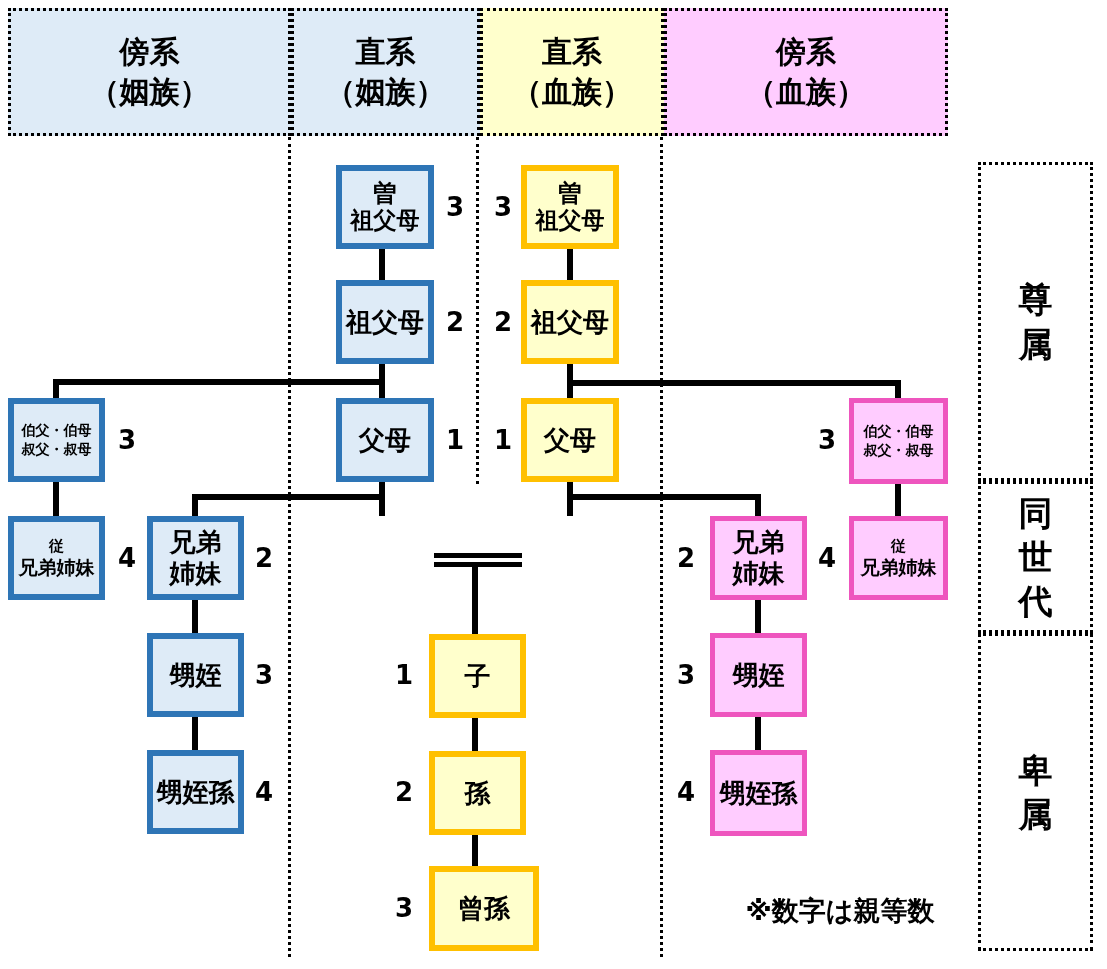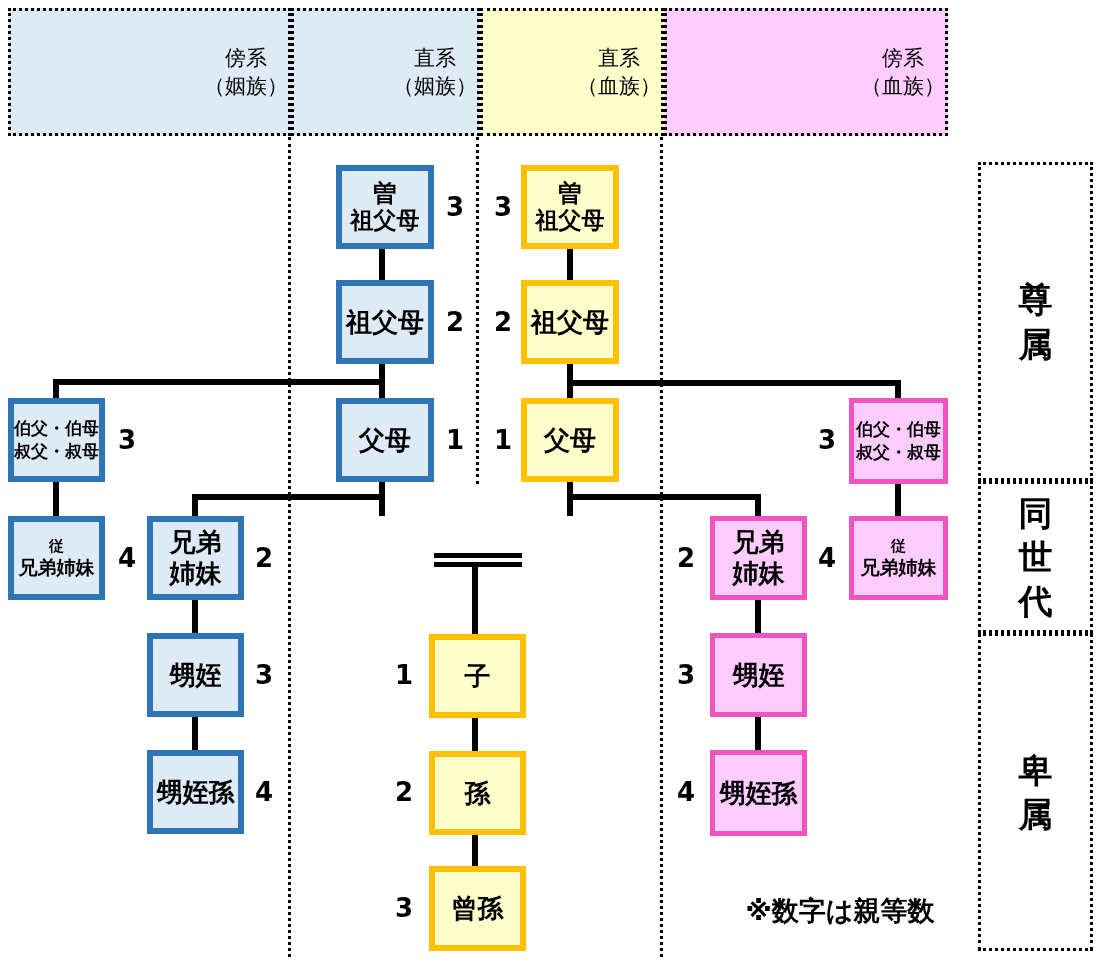--- a/index.html
+++ b/index.html
@@ -1,40 +1,40 @@
 <!DOCTYPE html>
 <html><head>
 <meta charset="utf-8">
 <style>
   html,body{margin:0;padding:0;background:#ffffff;}
   body{font-family:"DejaVu Sans","Liberation Sans",sans-serif;color:#000;}
   #stage{position:relative;width:1107px;height:969px;background:#fff;overflow:hidden;}
 
   .hdr{position:absolute;box-sizing:border-box;border:3px dotted #000;
-       display:flex;align-items:center;justify-content:flex-end;text-align:center;
-       font-weight:normal;font-size:21px;line-height:1.35;}
+       display:flex;align-items:center;justify-content:center;text-align:center;
+       font-weight:bold;font-size:30px;line-height:1.35;}
   .hdr span{white-space:pre-line;}
   .hdr-blue{background:#DEEBF7;}
   .hdr-yellow{background:#FFFFCC;}
   .hdr-pink{background:#FFCCFF;}
 
   .gen{position:absolute;box-sizing:border-box;border:3px dotted #000;background:#fff;
        display:flex;align-items:center;justify-content:center;text-align:center;
        font-weight:bold;font-size:34px;line-height:1.3;}
   .gen span{white-space:pre-line;}
 
   .box{position:absolute;box-sizing:border-box;
        display:flex;flex-direction:column;align-items:center;justify-content:center;
        text-align:center;font-weight:bold;line-height:1.18;}
   .box span{white-space:pre-line;display:block;}
   .b-blue{background:#DEEBF7;border:6px solid #2E75B6;}
   .b-yellow{background:#FFFFCC;border:6px solid #FFC000;}
   .b-pink{background:#FFCCFF;border:5px solid #EE55BE;}
   .b-hl{background:#FFC000;border:6px solid #000;}
-  .fs26{font-size:26px;} .fs23{font-size:23px;} .fs17{font-size:17px;line-height:1.35;}
+  .fs26{font-size:26px;} .fs23{font-size:23px;} .fs17{font-size:14px;line-height:1.35;}
   .l1{font-size:15px;} .l2{font-size:19px;}
 
   .line{position:absolute;background:#000;}
   .dotv{position:absolute;width:0;border-left:3px dotted #000;}
 
   .num{position:absolute;width:30px;height:34px;display:flex;align-items:center;
        justify-content:center;font-size:26px;font-weight:bold;}
 
   .note{position:absolute;left:690px;top:893px;width:300px;text-align:center;
         font-size:27px;font-weight:bold;}
@@ -147,21 +147,21 @@
   <div class="box b-yellow fs26" style="left:521px;top:398px;width:98px;height:84px">
     <span>父母</span>
   </div>
 
   <div class="box b-yellow fs26" style="left:429px;top:634px;width:97px;height:84px">
     <span>子</span>
   </div>
   <div class="box b-yellow fs26" style="left:429px;top:751px;width:97px;height:84px">
     <span>孫</span>
   </div>
-  <div class="box b-yellow fs26" style="left:429px;top:866px;width:97px;height:85px">
+  <div class="box b-yellow fs26" style="left:429px;top:866px;width:110px;height:85px">
     <span>曾孫</span>
   </div>
 
   <div class="box b-pink fs26" style="left:710px;top:516px;width:97px;height:84px">
     <span>兄弟
 姉妹</span>
   </div>
   <div class="box b-pink fs26" style="left:710px;top:633px;width:97px;height:84px">
     <span>甥姪</span>
   </div>

